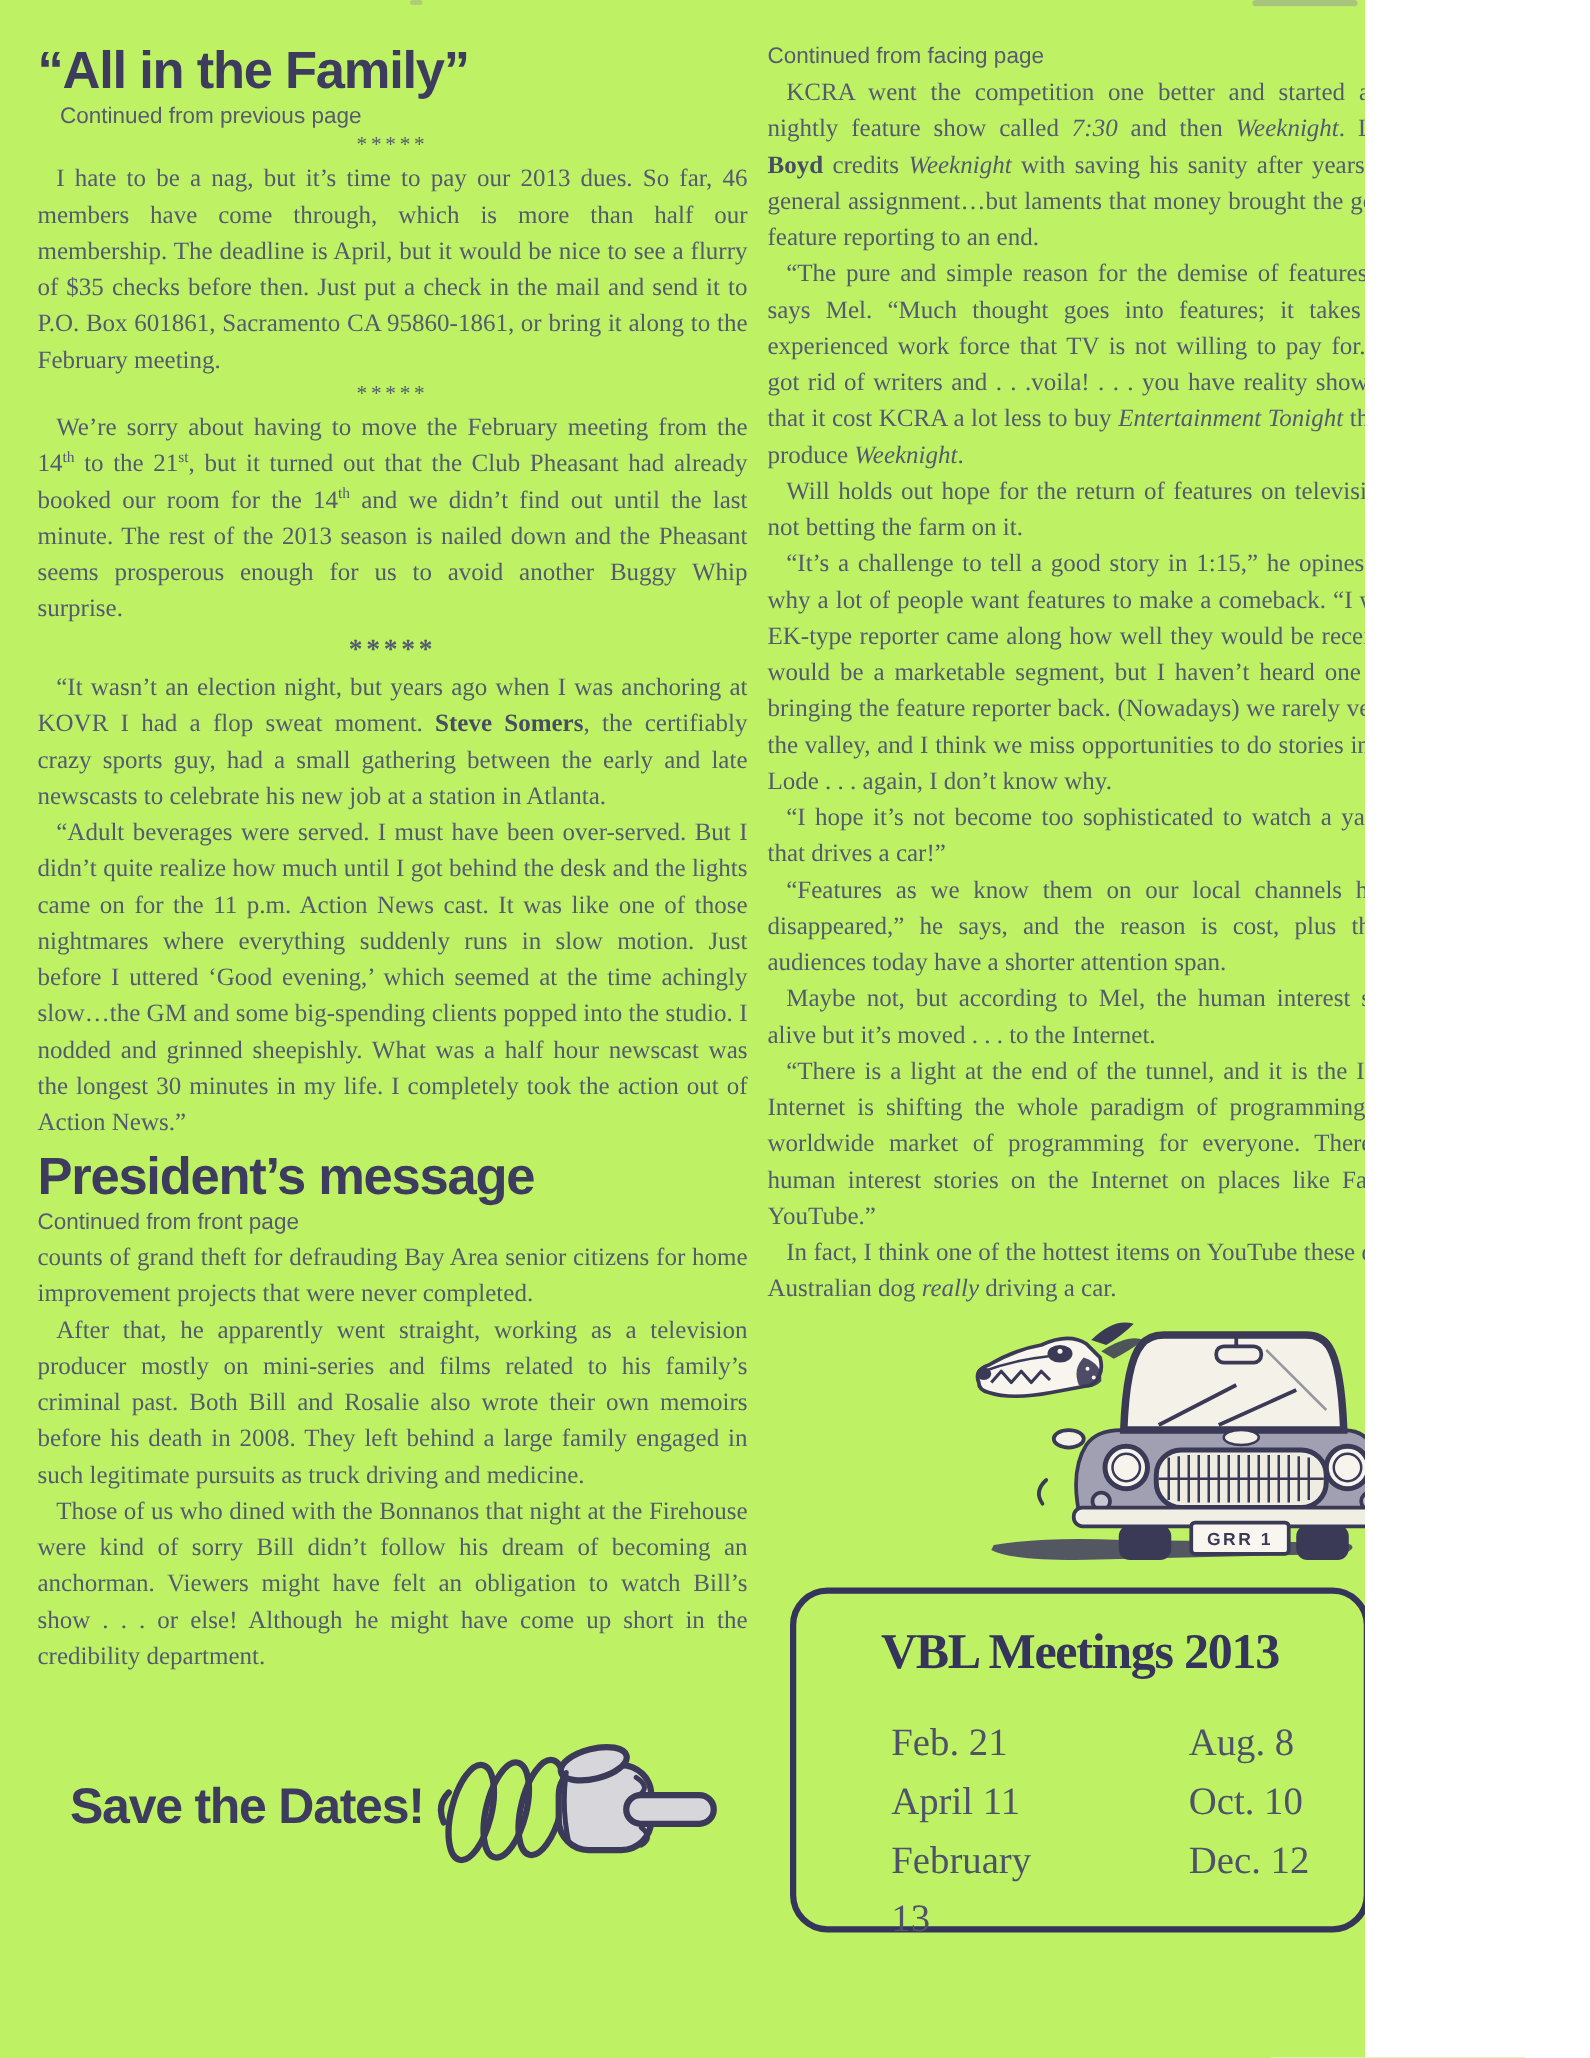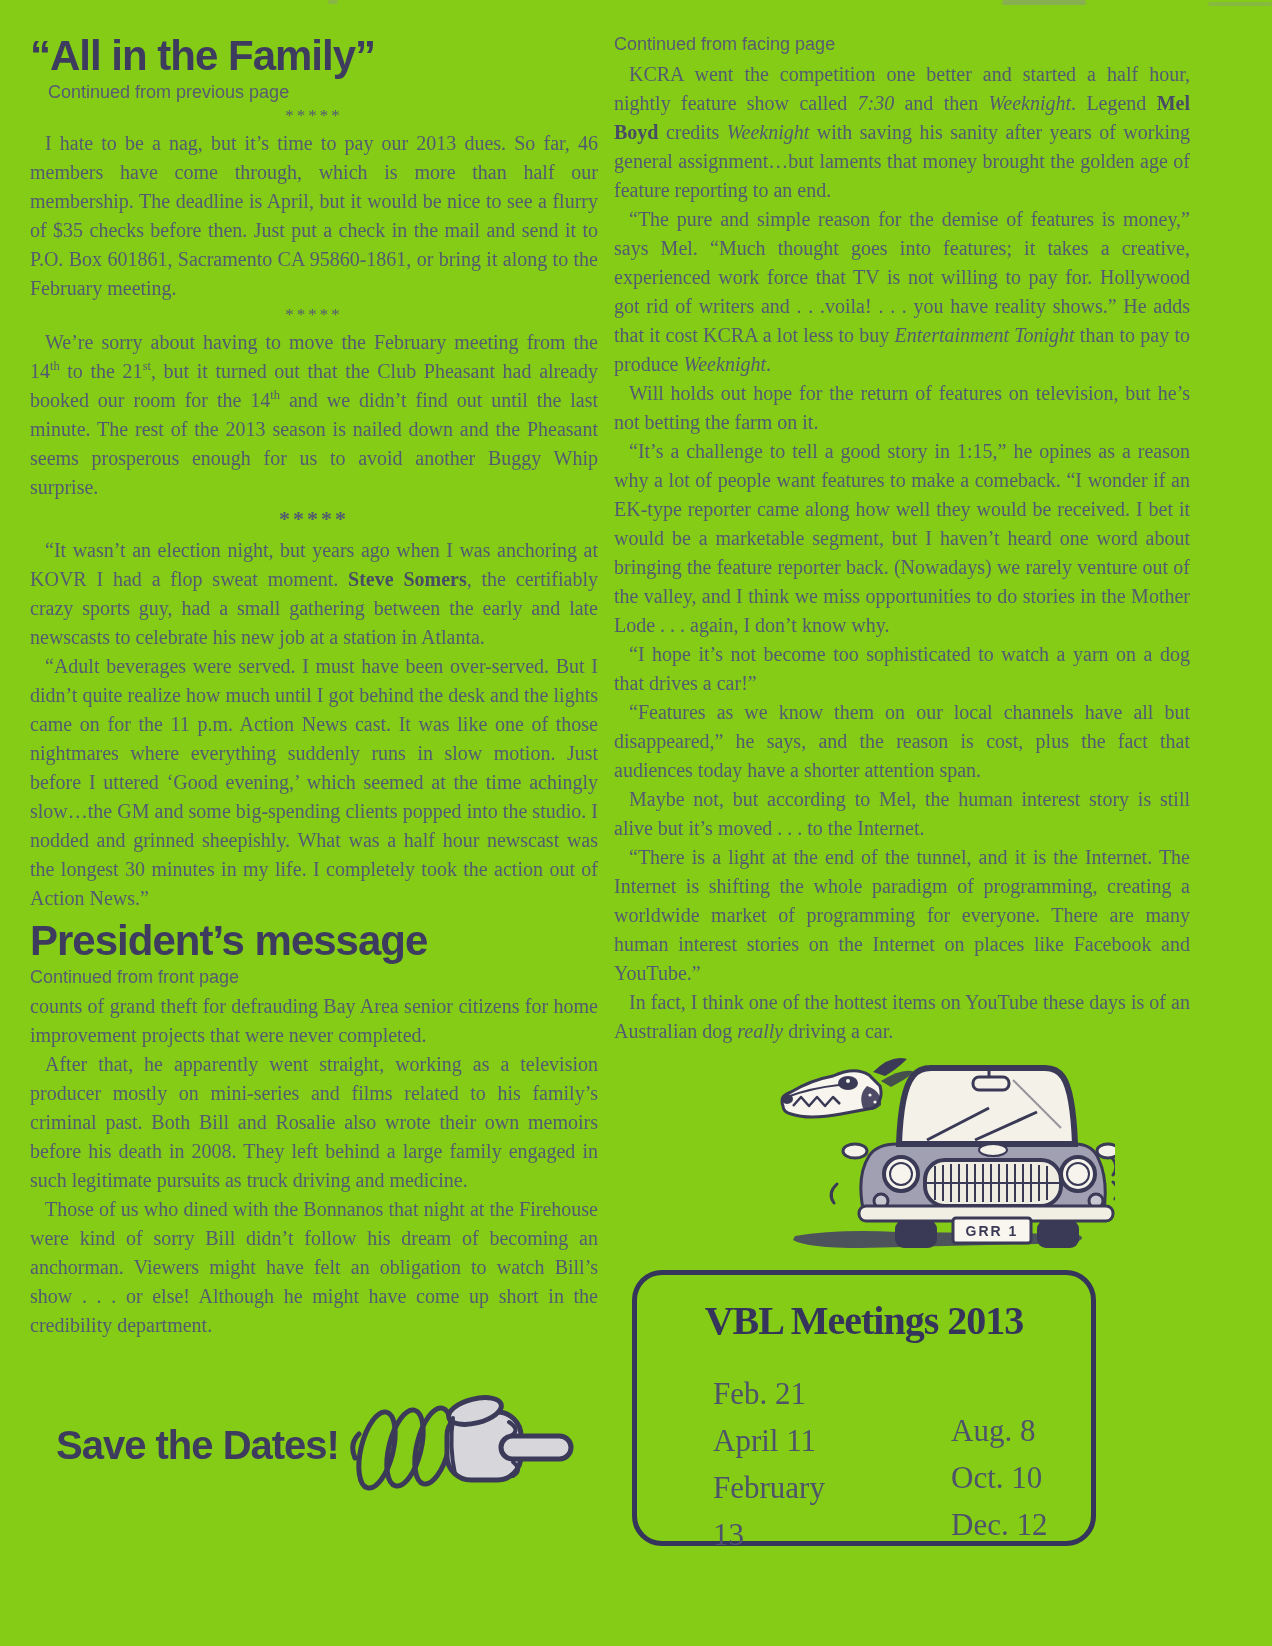--- a/index.html
+++ b/index.html
@@ -1,18 +1,18 @@
 <!DOCTYPE html>
 <html><head>
 <meta charset="utf-8">
 <style>
   html,body{margin:0;padding:0;}
   .page{
-    position:relative; width:1272px; height:1646px;
-    background:#84cc16; overflow:hidden;
+    position:relative; width:1092px; height:1646px;
+    background:#bef264; overflow:hidden;
     font-family:"Liberation Serif", serif;
   }
   .artifact{position:absolute; background:#8d8d9a; border-radius:3px;}
   .col{position:absolute; top:34px;}
   .col-left{left:30px; width:568px;}
   .col-right{left:614px; width:576px;}
   h1.head{
     font-family:"Liberation Sans", sans-serif; font-weight:bold;
     font-size:42px; line-height:1.06; letter-spacing:-1px;
     color:#3d3c5e; margin:0 0 3px 0;
@@ -49,21 +49,21 @@
   }
   .vbl-title{
     font-family:Liberation Serif, serif; font-weight:bold;
     font-size:40px; letter-spacing:-1px; color:#35345a;
     text-align:center; margin-top:22px;
   }
   .vbl-dates{display:flex; margin:26px 0 0 76px;}
   .vbl-col{
     font-size:31px; line-height:47px; color:#4e536a; width:142px;
   }
-  .vbl-col + .vbl-col{margin-left:96px; width:auto;margin-top:37px;}
+  .vbl-col + .vbl-col{margin-left:96px; width:auto;}
 </style>
 </head>
 <body>
 
 <div class="page">
 
   <div class="artifact" style="left:1002px;top:0;width:84px;height:5px;opacity:.45;"></div>
   <div class="artifact" style="left:1208px;top:2px;width:64px;height:4px;opacity:.3;"></div>
   <div class="artifact" style="left:328px;top:0;width:10px;height:4px;opacity:.35;"></div>
 

